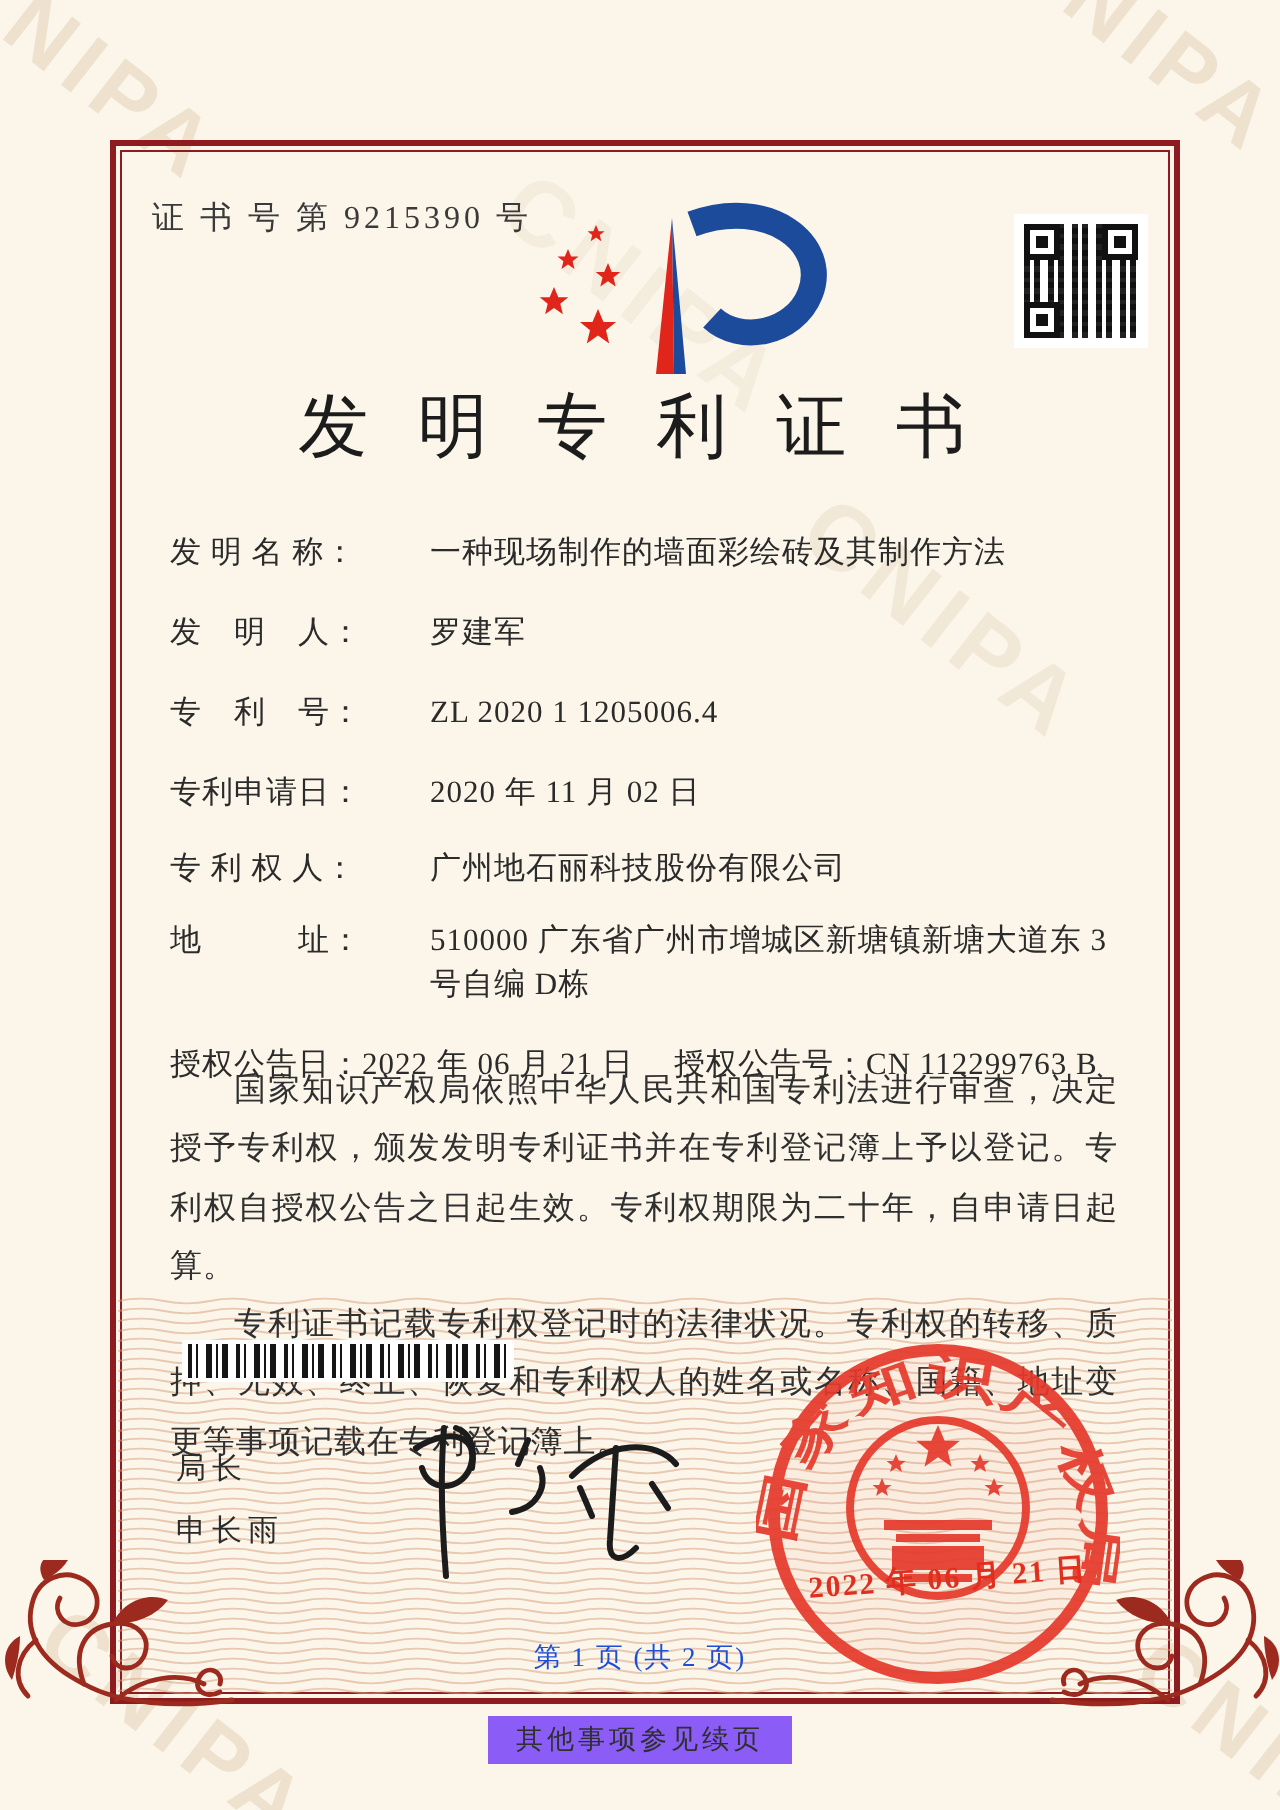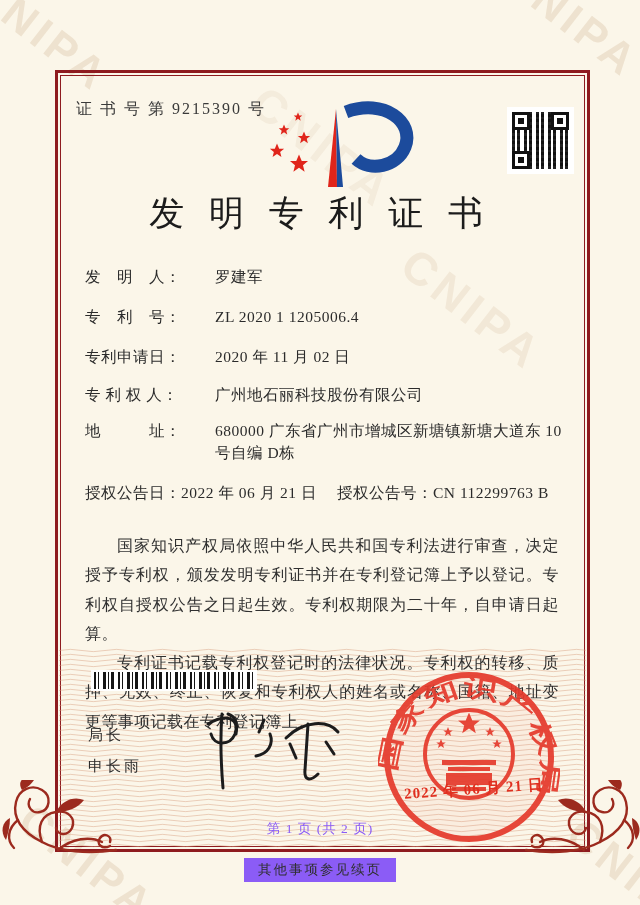--- a/index.html
+++ b/index.html
@@ -84,21 +84,21 @@
   .director { position:absolute; left:88px; top:720px; font-size:15px; letter-spacing:3px; line-height:31px; }
   .signature { position:absolute; left:192px; top:696px; width:160px; height:100px; }
   .seal { position:absolute; left:378px; top:666px; width:182px; height:182px; opacity:0.92; }
   .seal-date {
     position:absolute; left:390px; top:780px; width:168px; text-align:center;
     font-size:15px; font-weight:bold; color:#e02f1f; letter-spacing:1px;
     transform:rotate(-4deg);
   }
   .page-info {
     position:absolute; left:0; right:0; top:820px; text-align:center;
-    font-size:13.5px; letter-spacing:1px; color:#8b5cf6;
+    font-size:13.5px; letter-spacing:1px; color:#1d4ed8;
   }
   .footer-note {
     position:absolute; left:50%; top:858px; transform:translateX(-50%);
     font-size:13.5px; letter-spacing:2px; color:#2f2f2f;
     background:#8b5cf6; padding:3px 14px;
   }
   .flourish { position:absolute; width:122px; height:124px; }
   .flourish-bl { left:-2px; top:780px; }
   .flourish-br { left:522px; top:780px; transform:scaleX(-1); }
 </style>
@@ -144,38 +144,42 @@
     <div class="qr-noise"></div>
     <div class="qr-finder qr-f-tl"></div>
     <div class="qr-finder qr-f-tr"></div>
     <div class="qr-finder qr-f-bl"></div>
   </div>
 
   <div class="title">发 明 专 利 证 书</div>
 
   <div class="fields">
     <div class="frow">
+      <span class="lbl">发 明 名 称：</span>
+      <span class="val">一种现场制作的墙面彩绘砖及其制作方法</span>
+    </div>
+    <div class="frow">
       <span class="lbl">发　明　人：</span>
       <span class="val">罗建军</span>
     </div>
     <div class="frow">
       <span class="lbl">专　利　号：</span>
       <span class="val">ZL 2020 1 1205006.4</span>
     </div>
     <div class="frow frow-4">
       <span class="lbl">专利申请日：</span>
       <span class="val">2020 年 11 月 02 日</span>
     </div>
     <div class="frow frow-5">
       <span class="lbl">专 利 权 人：</span>
       <span class="val">广州地石丽科技股份有限公司</span>
     </div>
     <div class="frow frow-addr">
       <span class="lbl">地　　　址：</span>
-      <span class="val">680000 广东省广州市增城区新塘镇新塘大道东 10 号自编 D栋</span>
+      <span class="val">510000 广东省广州市增城区新塘镇新塘大道东 3 号自编 D栋</span>
     </div>
     <div class="grant-row">
       <span class="grant-a"><span>授权公告日：</span><span>2022 年 06 月 21 日</span></span>
       <span class="grant-b"><span>授权公告号：</span><span>CN 112299763 B</span></span>
     </div>
   </div>
 
   <div class="paras">
     <p>国家知识产权局依照中华人民共和国专利法进行审查，决定授予专利权，颁发发明专利证书并在专利登记簿上予以登记。专利权自授权公告之日起生效。专利权期限为二十年，自申请日起算。</p>
     <p>专利证书记载专利权登记时的法律状况。专利权的转移、质押、无效、终止、恢复和专利权人的姓名或名称、国籍、地址变更等事项记载在专利登记簿上。</p>

